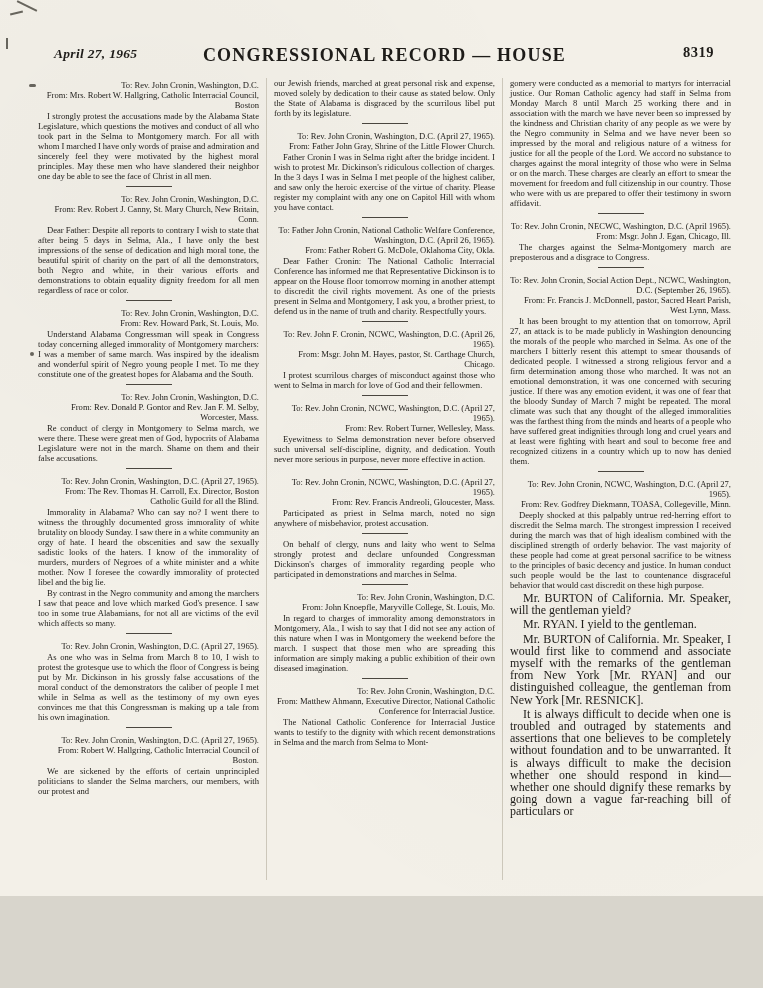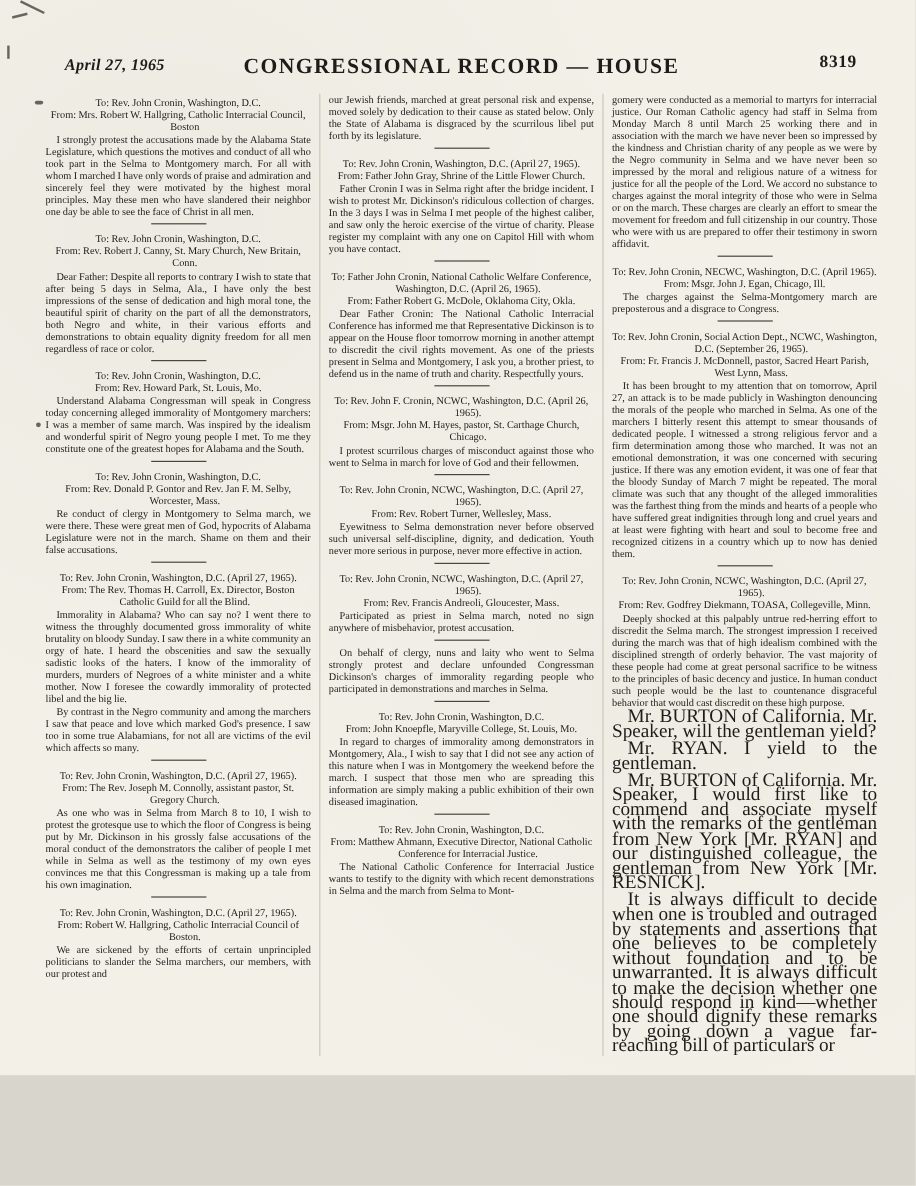--- a/index.html
+++ b/index.html
@@ -30,24 +30,24 @@
     flex:1 1 0;padding:0 7px;min-width:0;
     font-size:8.6px;line-height:10px;
     text-align:justify;
     -webkit-hyphens:auto;hyphens:auto;
     word-spacing:-0.2px;
   }
   .column:first-child{padding-left:0;}
   .column:last-child{padding-right:0;}
   .column + .column{border-left:1px solid #ccc7ba;}
   .address{margin:2px 0 1px;}
-  .addr-line{padding-left:11px;text-indent:-11px;text-align:center;}
+  .addr-line{padding-left:11px;text-indent:-11px;text-align:right;}
   p.para{margin:0 0 1px;text-indent:9px;}
   p.para.cont{text-indent:0;}
-  p.speech{margin:2px 0 1px;font-size:16px;line-height:12.2px;text-indent:13px;}
+  p.speech{margin:2px 0 1px;font-size:12px;line-height:12.2px;text-indent:13px;}
   .rule-wrap{padding:4px 0 5px;}
   .rule{width:46px;border-top:1px solid #4a463f;margin:0 auto;}
   
   .artifact{position:absolute;background:#3a372f;opacity:.75;}
   .a1{left:16px;top:5px;width:22px;height:2px;transform:rotate(26deg);}
   .a2{left:10px;top:12px;width:13px;height:2px;transform:rotate(-14deg);}
   .a3{left:6px;top:38px;width:2px;height:11px;}
   .a4{left:29px;top:84px;width:7px;height:3px;border-radius:2px;}
   .a5{left:30px;top:352px;width:4px;height:4px;border-radius:50%;}
   .a6{left:12px;top:956px;width:6px;height:5px;border-radius:50%;opacity:.55;}
@@ -107,21 +107,20 @@
           <div class="addr-line">To: Rev. John Cronin, Washington, D.C. (April 27, 1965).</div>
           <div class="addr-line">From: The Rev. Thomas H. Carroll, Ex. Director, Boston Catholic Guild for all the Blind.</div>
         </div>
         <p class="para">Immorality in Alabama? Who can say no? I went there to witness the throughly documented gross immorality of white brutality on bloody Sunday. I saw there in a white community an orgy of hate. I heard the obscenities and saw the sexually sadistic looks of the haters. I know of the immorality of murders, murders of Negroes of a white minister and a white mother. Now I foresee the cowardly immorality of protected libel and the big lie.</p>
         <p class="para">By contrast in the Negro community and among the marchers I saw that peace and love which marked God's presence. I saw too in some true Alabamians, for not all are victims of the evil which affects so many.</p>
         <div class="rule-wrap">
           <div class="rule"></div>
         </div>
         <div class="address">
           <div class="addr-line">To: Rev. John Cronin, Washington, D.C. (April 27, 1965).</div>
-          <div class="addr-line">From: The Rev. Joseph M. Connolly, assistant pastor, St. Gregory Church.</div>
         </div>
         <p class="para">As one who was in Selma from March 8 to 10, I wish to protest the grotesque use to which the floor of Congress is being put by Mr. Dickinson in his grossly false accusations of the moral conduct of the demonstrators the caliber of people I met while in Selma as well as the testimony of my own eyes convinces me that this Congressman is making up a tale from his own imagination.</p>
         <div class="rule-wrap">
           <div class="rule"></div>
         </div>
         <div class="address">
           <div class="addr-line">To: Rev. John Cronin, Washington, D.C. (April 27, 1965).</div>
           <div class="addr-line">From: Robert W. Hallgring, Catholic Interracial Council of Boston.</div>
         </div>
         <p class="para">We are sickened by the efforts of certain unprincipled politicians to slander the Selma marchers, our members, with our protest and</p>

